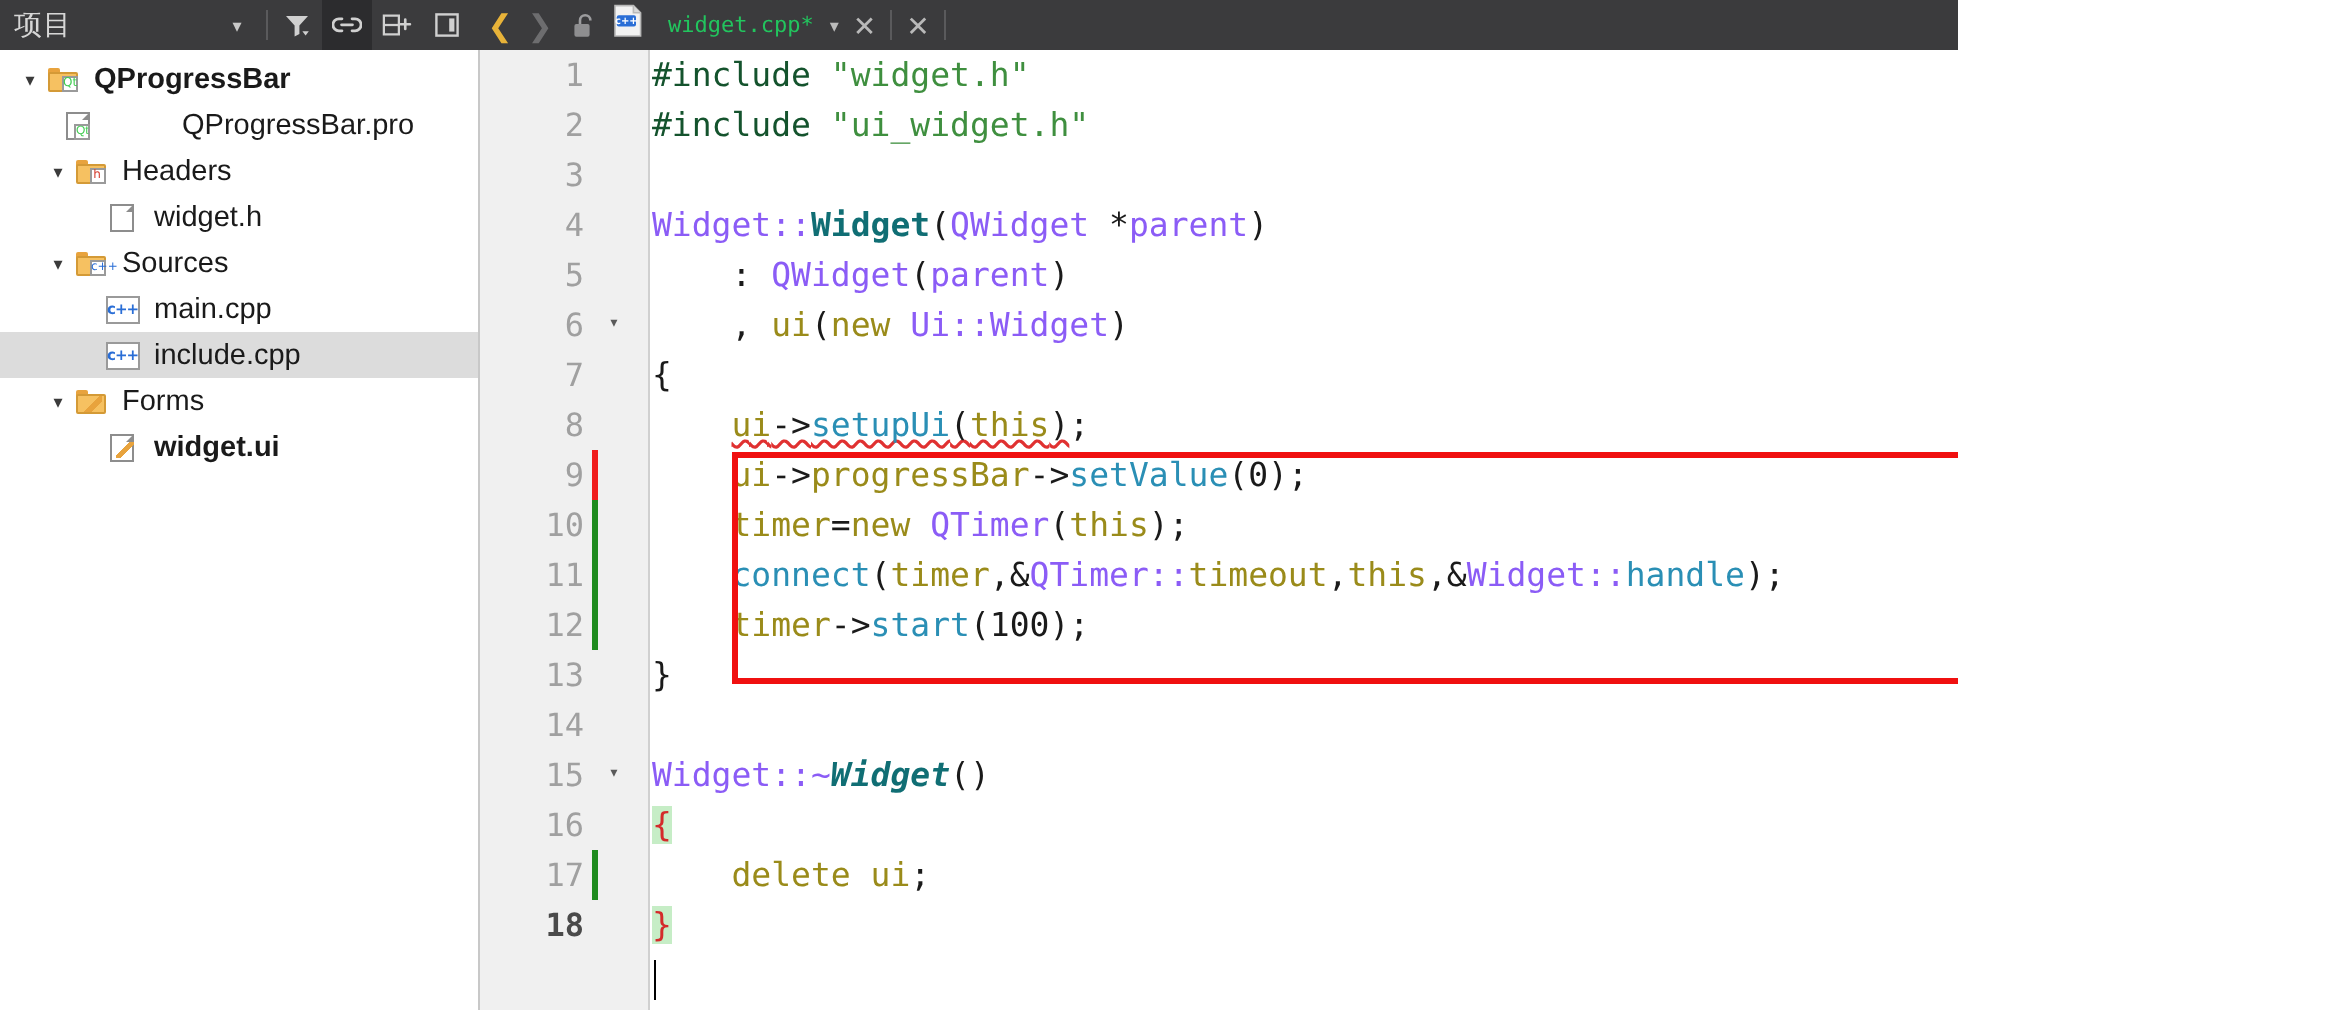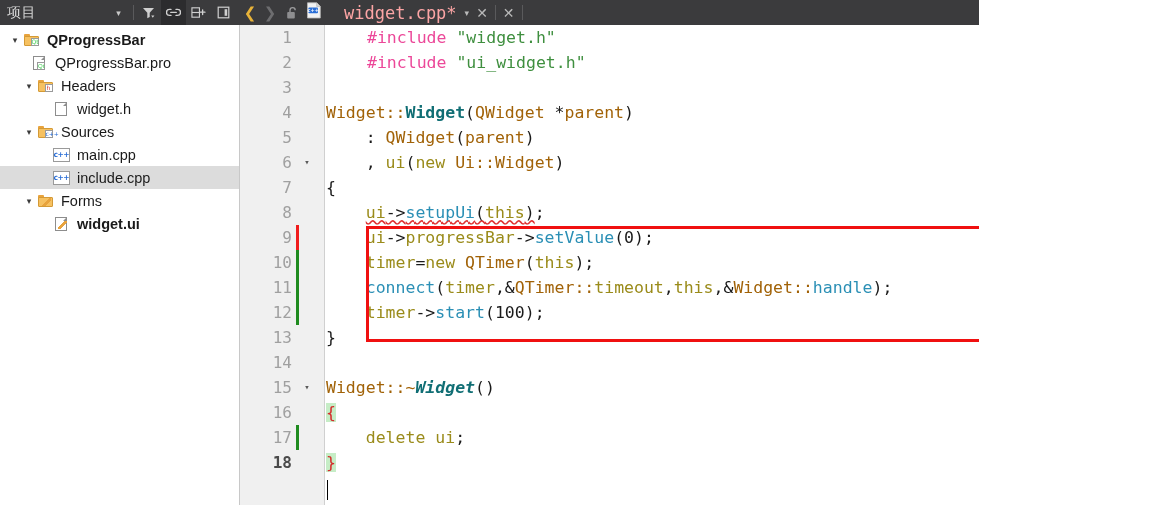--- a/index.html
+++ b/index.html
@@ -84,24 +84,24 @@
     display: flex; align-items: center; justify-content: center;
     margin-left: 2px;
   }
   .file-chip {
     display: flex;
     align-items: center;
     height: 25px;
     padding-left: 4px;
   }
   .file-name {
-    color: #fca5a5;
-    font-size: 17px;
+    color: #22c55e;
+    font-size: 11px;
     font-family: "DejaVu Sans Mono", monospace;
-    margin-left: 22px;
+    margin-left: 12px;
     white-space: nowrap;
   }
   .combo-arrow {
     color: #bbbbbb;
     font-size: 9px;
     margin-left: 8px;
   }
   .bar-x {
     color: #b9b9b9;
     font-size: 14px;
@@ -319,24 +319,24 @@
   }
   .vcs.green { background: #1f8b1f; }
   .vcs.red   { background: #f01c1c; }
   .codetext {
     position: absolute;
     left: 86px; top: 0;
     color: #1a1a1a;
   }
 
   
-  .k-pre   { color: #ec4899; padding-left: 41px; }          
+  .k-pre   { color: #14532d; }          
   .k-str   { color: #3f8f3f; }          
   .k-kw    { color: #9a8b1a; }          
-  .k-type  { color: #a16207; }          
+  .k-type  { color: #8b5cf6; }          
   .k-fnb   { color: #106e74; font-weight: bold; }   
   .k-fni   { color: #106e74; font-weight: bold; font-style: italic; }
   .k-fn    { color: #2a8fb5; }          
   .k-var   { color: #9a8b1a; }          
   .k-num   { color: #1a1a1a; }
   .k-plain { color: #1a1a1a; }
   .squig {
     text-decoration: underline;
     text-decoration-color: #e03131;
     text-decoration-style: wavy;
@@ -445,21 +445,21 @@
       <span class="tree-ico">
         <span class="folder">
             <span class="tab"></span>
             <span class="body"></span>
             <span class="badge qt">Qt</span>
           </span>
       </span>
       <span class="tree-label bold">QProgressBar</span>
     </div>
 
-    <div class="tree-row" style="padding-left:30px;">
+    <div class="tree-row" style="padding-left:30px;gap:36px;">
       <span class="tree-ico">
         <span class="doc">
             <span class="dbadge qt">Qt</span>
           </span>
       </span>
       <span class="tree-label">QProgressBar.pro</span>
     </div>
 
     <div class="tree-row" style="padding-left:22px;">
       <span class="chev">▾</span>

